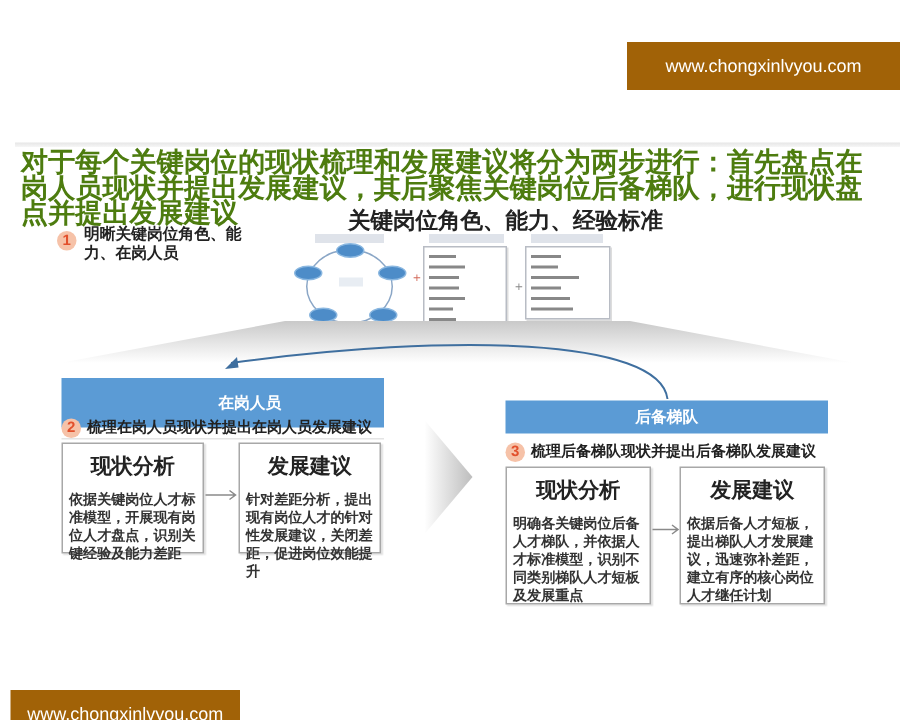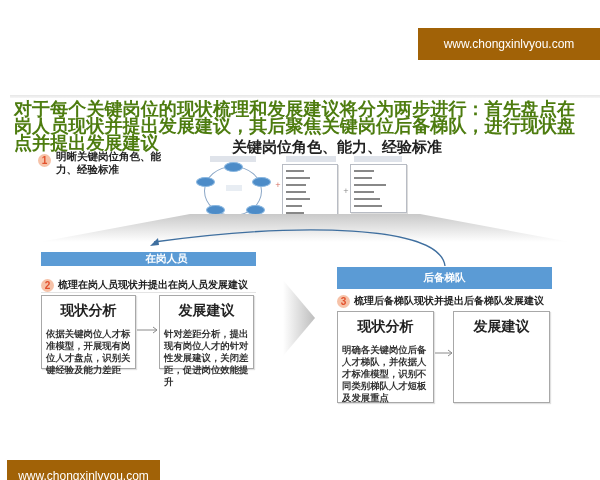--- a/index.html
+++ b/index.html
@@ -63,21 +63,21 @@
     position: absolute; left: 40px; top: 212px; width: 530px; height: 30px;
   }
 
   .arrow-curve { position: absolute; left: 0; top: 0; }
 
   .section-header {
     position: absolute; background: #5b9bd5; color: #ffffff;
     font-weight: bold; font-size: 10.5px;
     display: flex; align-items: center; justify-content: center;
   }
-  .sh-left { left: 41px; top: 252px; width: 215px; height: 14px; padding-left: 36px; }
+  .sh-left { left: 41px; top: 252px; width: 215px; height: 33px; padding-left: 36px; }
   .sh-right { left: 337px; top: 267px; width: 215px; height: 22px; }
 
   .step-title { position: absolute; display: flex; align-items: center; gap: 4px; font-weight: bold; font-size: 10px; color: #222; }
   .st-left { left: 41px; top: 278px; }
   .st-right { left: 337px; top: 294px; }
   .underline-left { position: absolute; left: 41px; top: 292px; width: 215px; height: 1px; background: #e4e4e4; }
 
   .box {
     position: absolute; border: 1px solid #a8a8a8; background: #ffffff;
     padding: 0 4px; box-shadow: 1px 1px 1px #e0e0e0;
@@ -99,21 +99,21 @@
 
 <div class="watermark wm-top">www.chongxinlvyou.com</div>
 <div class="watermark wm-bottom">www.chongxinlvyou.com</div>
 
 <div class="top-rule"></div>
 
 <div class="headline">对于每个关键岗位的现状梳理和发展建议将分为两步进行：首先盘点在岗人员现状并提出发展建议，其后聚焦关键岗位后备梯队，进行现状盘点并提出发展建议</div>
 
 <div class="step1">
   <span class="step-badge">1</span>
-  <span class="step1-text">明晰关键岗位角色、能力、经验标准</span>
+  <span class="step1-text">明晰关键岗位角色、能力、在岗人员</span>
 </div>
 
 <div class="diagram-title">关键岗位角色、能力、经验标准</div>
 
 <div>
   <div class="mini-head" style="left:210px;top:156px;width:46px;"></div>
   <div class="mini-circle-ring"></div>
   <div class="mini-node" style="left:224px;top:162px;"></div>
   <div class="mini-node" style="left:252px;top:177px;"></div>
   <div class="mini-node" style="left:246px;top:205px;"></div>
@@ -203,13 +203,14 @@
 
 <div class="box b-r1">
   <div class="box-title">现状分析</div>
   <div class="box-body">明确各关键岗位后备人才梯队，并依据人才标准模型，识别不同类别梯队人才短板及发展重点</div>
 </div>
 <svg class="link-arrow" style="left:434px;top:348px;" width="20" height="10">
   <path d="M1,5 L18,5 M14,2 L18,5 L14,8" stroke="#8a8a8a" stroke-width="1" fill="none"></path>
 </svg>
 <div class="box b-r2">
   <div class="box-title">发展建议</div>
+  <div class="box-body">依据后备人才短板，提出梯队人才发展建议，迅速弥补差距，建立有序的核心岗位人才继任计划</div>
 </div>
 
 </body></html>

